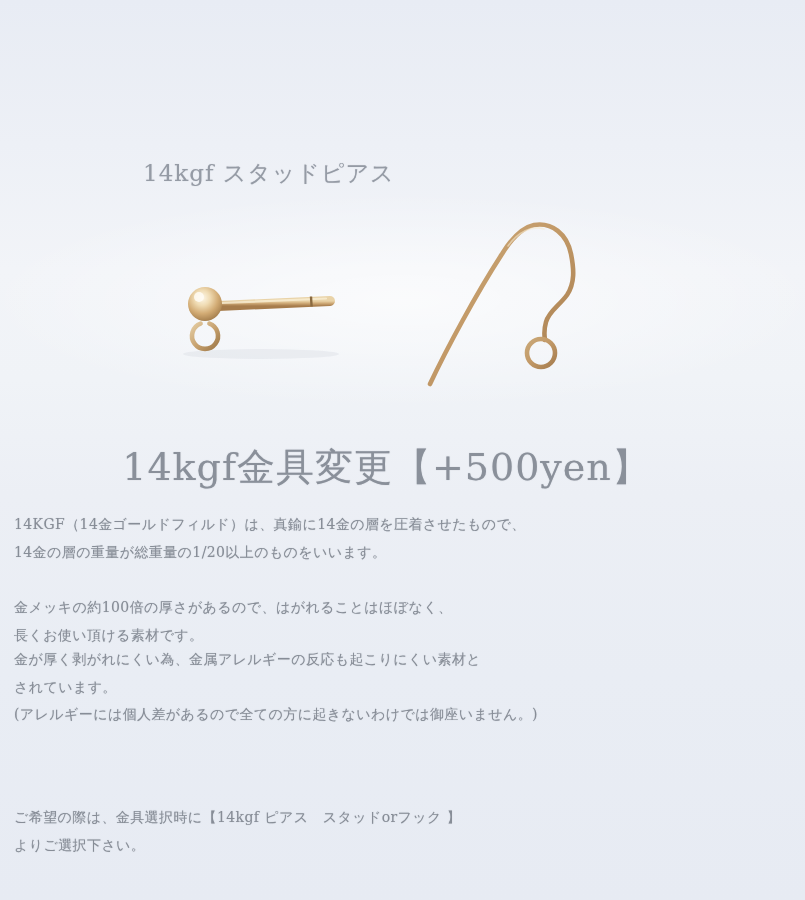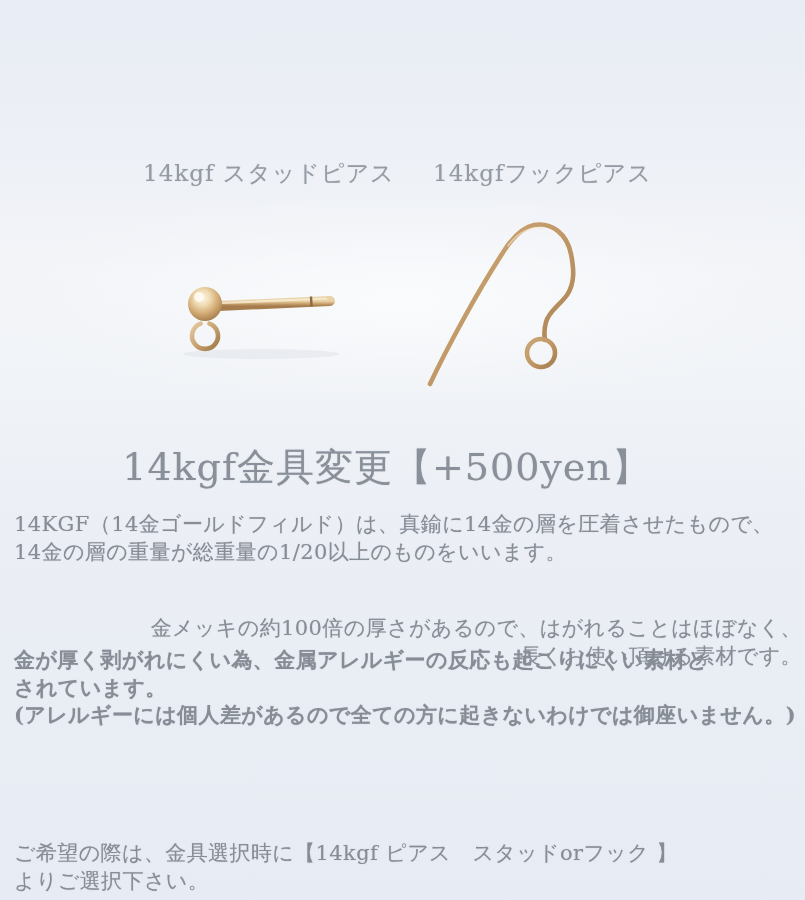--- a/index.html
+++ b/index.html
@@ -56,42 +56,41 @@
     letter-spacing: 1px;
     color: #8a909a;
     white-space: nowrap;
     text-shadow: 0 0 1px rgba(138,144,154,0.5);
   }
   .para {
     position: absolute;
     left: 14px;
     width: 788px;
     margin: 0;
-    font-size: 21px;
+    font-size: 14px;
     line-height: 27.5px;
     letter-spacing: 0.4px;
     white-space: pre-line;
     color: #878d97;
     text-shadow: 0 0 1px rgba(135,141,151,0.45);
   }
   .para-1 { top: 511px; }
-  .para-2 { top: 615px; text-align: right; }
-  .para-3 { top: 646px; font-weight: bold; }
+  .para-2 { top: 594px; }
+  .para-3 { top: 646px; }
   .para-4 { top: 736px; }
-  .para-5 { top: 804px; margin-top: 36px; }
+  .para-5 { top: 804px; }
 </style>
 </head>
 <body>
 
 <div class="page">
 
   <div class="photo-glow"></div>
 
   <div class="label stud-label">14kgf スタッドピアス</div>
-  <div class="label hook-label">14kgfフックピアス</div>
 
   <svg class="art stud-art" width="180" height="85" viewBox="0 0 180 85">
     <defs>
       <radialGradient id="ballGrad" cx="42%" cy="32%" r="75%">
         <stop offset="0%" stop-color="#fdf7e8"></stop>
         <stop offset="30%" stop-color="#f0dcb4"></stop>
         <stop offset="62%" stop-color="#d2ab74"></stop>
         <stop offset="100%" stop-color="#9a7444"></stop>
       </radialGradient>
       <linearGradient id="postGrad" x1="0" y1="0" x2="0" y2="1">

